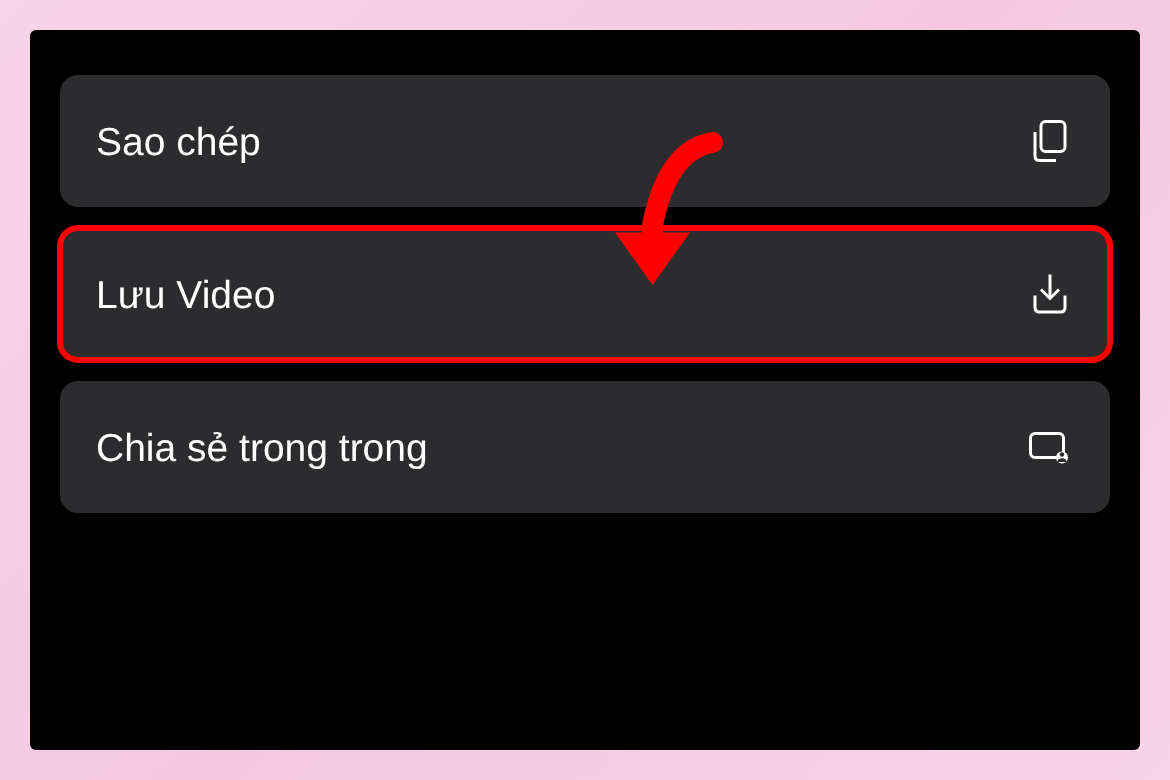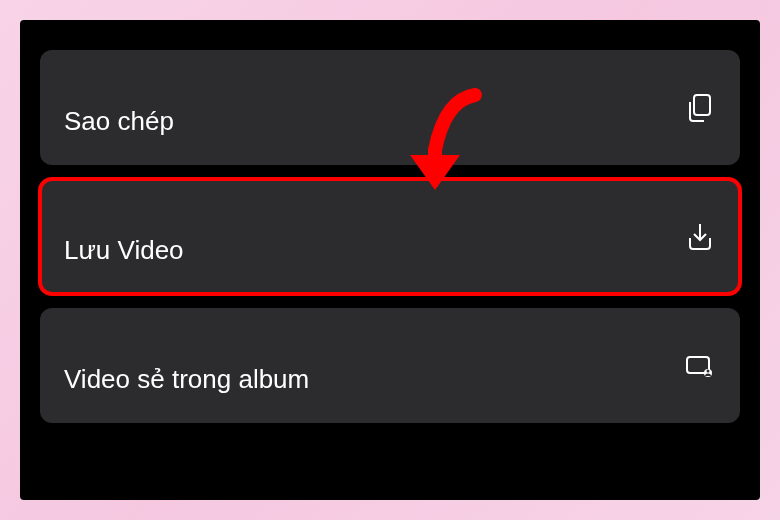--- a/index.html
+++ b/index.html
@@ -41,21 +41,20 @@
     }
     .menu-item.highlighted {
       outline: 4px solid #ff0000;
       outline-offset: -2px;
       text-align: center;
     }
     .menu-label {
       color: #ffffff;
       font-size: 26px;
       font-weight: 400;
-      margin-top: 28px;
     }
     .icon {
       width: 32px;
       height: 32px;
       display: flex;
       align-items: center;
       justify-content: center;
     }
     .icon svg {
       stroke: #ffffff;
@@ -102,21 +101,21 @@
       <span class="icon">
         <svg viewBox="0 0 32 32">
           <path d="M 16 3 L 16 18"></path>
           <path d="M 10 13 L 16 19 L 22 13"></path>
           <path d="M 6 17 L 6 25 Q 6 28 9 28 L 23 28 Q 26 28 26 25 L 26 17"></path>
         </svg>
       </span>
     </div>
 
     <div class="menu-item">
-      <span class="menu-label">Video sẻ trong album</span>
+      <span class="menu-label">Chia sẻ trong trong</span>
       <span class="icon">
         <svg viewBox="0 0 32 32">
           <rect x="3" y="7" width="22" height="16" rx="3"></rect>
           <circle cx="24" cy="23" r="4" fill="#ffffff" stroke="none"></circle>
           <circle cx="24" cy="21" r="1.5" fill="#2c2c2e" stroke="none"></circle>
           <path d="M 21 26 Q 21 23.5 24 23.5 Q 27 23.5 27 26" fill="#2c2c2e" stroke="none"></path>
         </svg>
       </span>
     </div>
 

